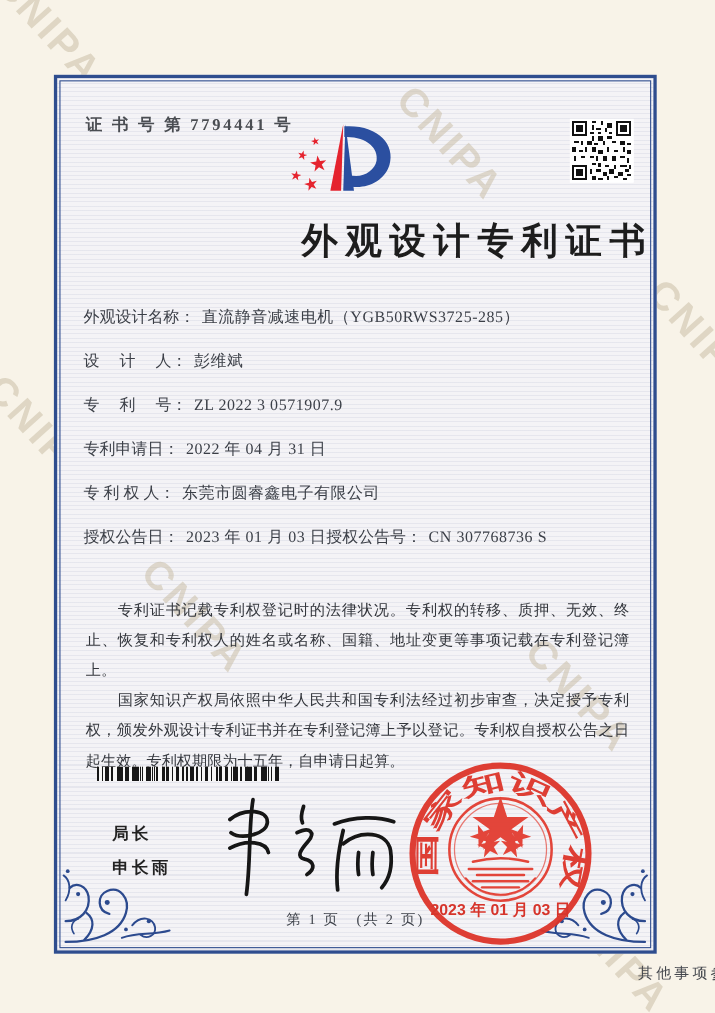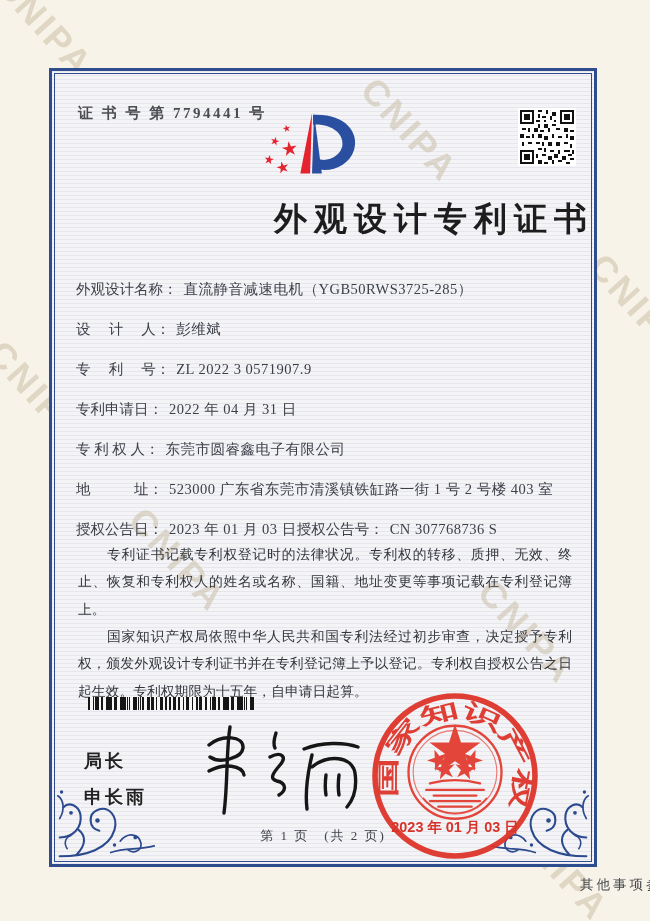--- a/index.html
+++ b/index.html
@@ -47,23 +47,23 @@
   }
   .paras p{margin:0;text-indent:2.1em;}
   .barcode{
     position:absolute;left:36px;top:626px;width:166px;height:13px;z-index:2;
     background-image:
       repeating-linear-gradient(90deg,#161616 0 2px,rgba(0,0,0,0) 2px 5px,#161616 5px 6px,rgba(0,0,0,0) 6px 9px),
       repeating-linear-gradient(90deg,#161616 0 1px,rgba(0,0,0,0) 1px 7px,#161616 7px 10px,rgba(0,0,0,0) 10px 13px);
     background-color:#f6f6f6;
   }
   .sig-block{
-    position:absolute;left:32px;top:678px;z-index:2;
+    position:absolute;left:50px;top:678px;z-index:2;
     font-family:Liberation Mono, monospace;
-    font-size:18px;font-weight:600;color:#222;letter-spacing:3px;
+    font-size:15px;font-weight:600;color:#222;letter-spacing:3px;
   }
   .sig-block div{margin-bottom:12px;}
   .signature{position:absolute;left:140px;top:650px;width:178px;height:96px;z-index:2;}
   .seal{position:absolute;left:310px;top:612px;width:186px;height:186px;z-index:3;opacity:0.94;}
   .page-ind{
     position:absolute;left:0;top:756px;width:100%;text-align:center;z-index:2;
     font-size:13px;color:#3f434b;letter-spacing:2px;
   }
   .corner{position:absolute;bottom:2px;width:104px;height:104px;z-index:2;}
   .corner.l{left:2px;}
@@ -190,23 +190,20 @@
     </div>
     <div class="frow">
       <span class="lab">专　 利　 号：</span><span class="val">ZL 2022 3 0571907.9</span>
     </div>
     <div class="frow">
       <span class="lab">专利申请日：</span><span class="val">2022 年 04 月 31 日</span>
     </div>
     <div class="frow">
       <span class="lab">专 利 权 人：</span><span class="val">东莞市圆睿鑫电子有限公司</span>
     </div>
-    <div class="frow">
-      <span class="lab">地　　　址：</span><span class="val">523000 广东省东莞市清溪镇铁缸路一街 1 号 2 号楼 403 室</span>
-    </div>
     <div class="frow double">
       <span><span class="lab">授权公告日：</span><span class="val">2023 年 01 月 03 日</span></span><span class="grp2"><span class="lab">授权公告号：</span><span class="val">CN 307768736 S</span></span>
     </div>
   </div>
 
   <div class="paras">
     <p>专利证书记载专利权登记时的法律状况。专利权的转移、质押、无效、终止、恢复和专利权人的姓名或名称、国籍、地址变更等事项记载在专利登记簿上。</p>
     <p>国家知识产权局依照中华人民共和国专利法经过初步审查，决定授予专利权，颁发外观设计专利证书并在专利登记簿上予以登记。专利权自授权公告之日起生效。专利权期限为十五年，自申请日起算。</p>
   </div>
 

